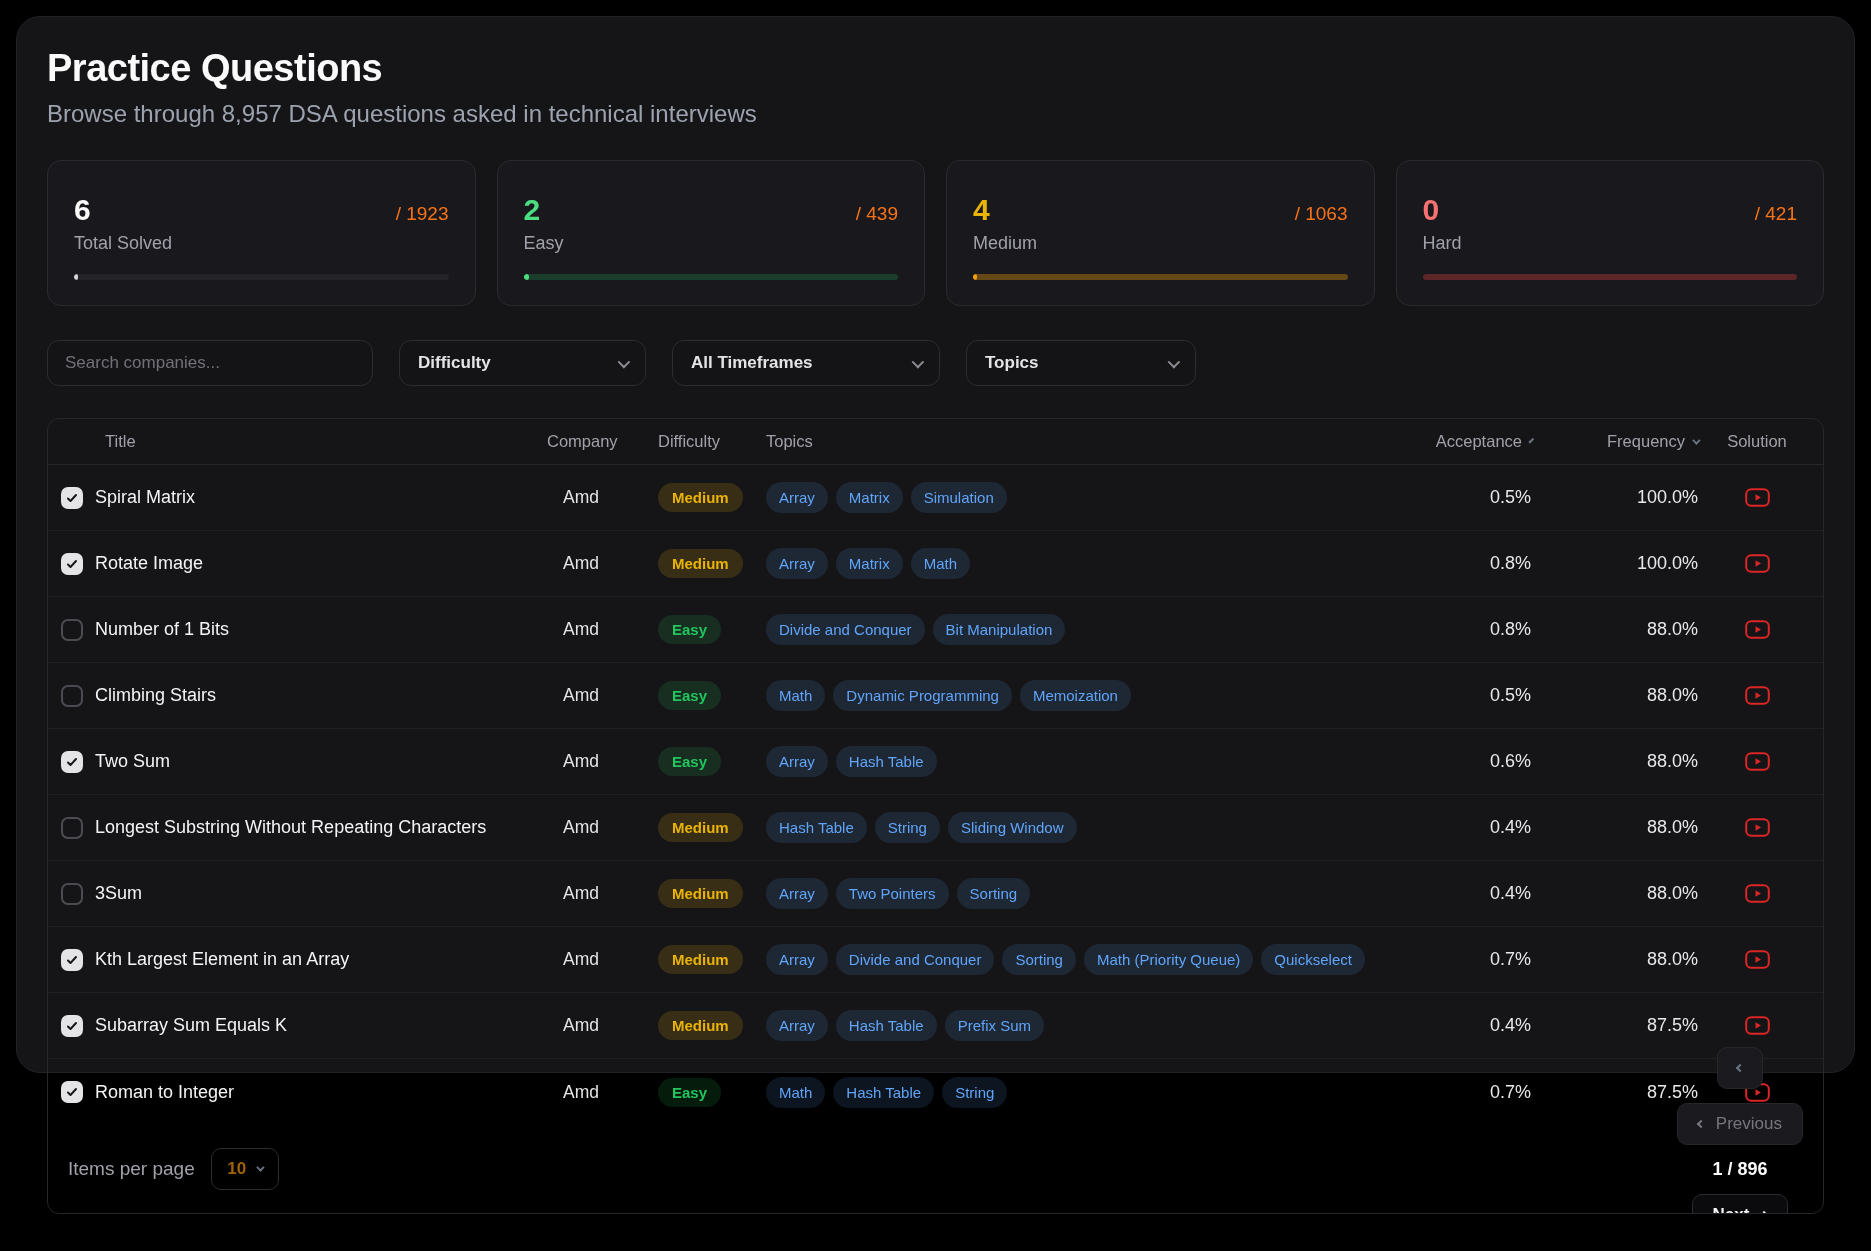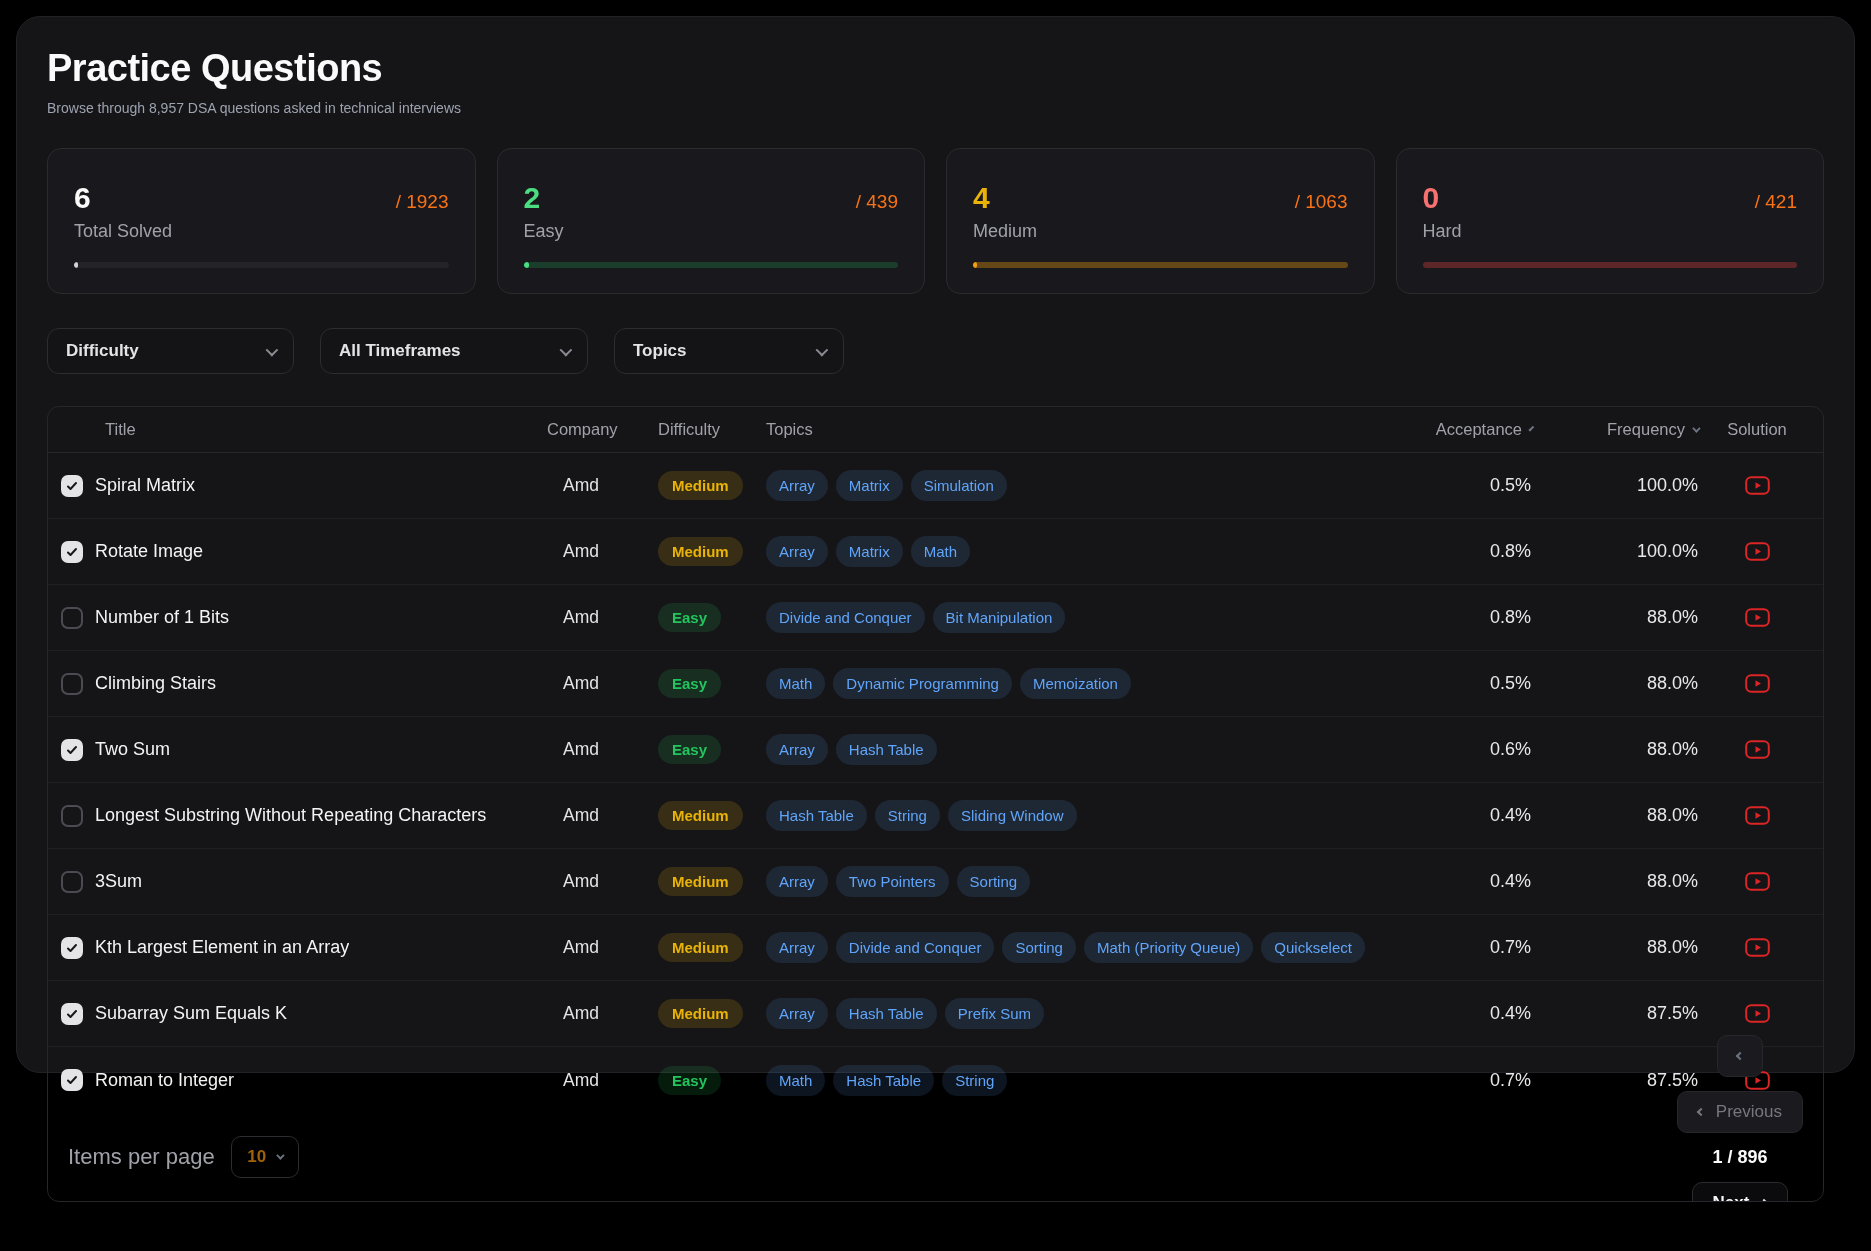--- a/index.html
+++ b/index.html
@@ -3,21 +3,21 @@
 <meta charset="utf-8">
 <style>
   * { margin:0; padding:0; box-sizing:border-box; }
   html,body { background:#000; width:1871px; height:1251px; overflow:hidden;
     font-family:"Liberation Sans", sans-serif; }
   .panel { position:absolute; left:16px; top:16px; width:1839px; height:1057px;
     background:#151518; border:1px solid #222226; border-radius:24px; padding:30px 30px 0 30px; }
 
   
   .page-title { font-size:38px; font-weight:700; color:#fafafa; letter-spacing:-0.5px; }
-  .page-subtitle { font-size:14px; color:#9ca3af; margin-top:10px; }
+  .page-subtitle { font-size:24px; color:#9ca3af; margin-top:10px; }
 
   
   .stats-row { display:flex; gap:21px; margin-top:32px; }
   .stat-card { flex:1; background:#19191d; border:1px solid #2a2a2f; border-radius:14px;
     padding:24px 26px 22px 26px; height:146px; }
   .stat-top { display:flex; justify-content:space-between; align-items:baseline; margin-top:8px; }
   .stat-value { font-size:30px; font-weight:700; color:#fafafa; }
   .stat-total { font-size:19px; color:#f97316; }
   .stat-label { font-size:18px; color:#a1a1aa; margin-top:6px; }
   .stat-bar { margin-top:20px; height:6px; border-radius:3px; background:rgba(255,255,255,0.05);
@@ -73,21 +73,21 @@
     font-weight:400; color:#60a5fa; background:rgba(96,165,250,0.13); }
   .cell-accept { text-align:right; padding-right:28px; font-size:18px; color:#e8e8ea; }
   .cell-freq { text-align:right; padding-right:6px; font-size:18px; color:#e8e8ea; }
   .cell-solution { display:flex; justify-content:center; }
   .yt-btn { background:none; border:none; cursor:pointer; display:flex; }
 
   
   .tfoot { height:88px; display:flex; align-items:center; justify-content:space-between;
     padding:0 20px; }
   .foot-left { display:flex; align-items:center; gap:16px; }
-  .foot-label { color:#a1a1aa; font-size:22px; }
+  .foot-label { color:#a1a1aa; font-size:19px; }
   .pp-select { width:68px; height:42px; border:1px solid #2c2c31; border-radius:10px;
     background:transparent; display:flex; align-items:center; justify-content:center; gap:10px;
     color:#a16207; font-size:17px; font-weight:700; cursor:pointer; }
   .foot-right { display:flex; align-items:center; gap:14px;flex-direction:column; }
   .btn-sq { width:46px; height:42px; border-radius:10px; display:flex; align-items:center;
     justify-content:center; cursor:pointer; border:1px solid #26262b; background:#1b1b1f; }
   .btn-sq.dark { background:#0b0b0d; border-color:#2b2b30; }
   .btn-sq.dark .chev { border-color:#e4e4e7; }
   .btn { height:42px; border-radius:10px; display:flex; align-items:center; gap:12px;
     padding:0 20px; font-size:17px; cursor:pointer; border:1px solid #26262b; }
@@ -144,20 +144,21 @@
         <span class="stat-total">/ 421</span>
       </div>
       <div class="stat-label">Hard</div>
       <div class="stat-bar" style="background: rgba(239, 68, 68, 0.32);">
           <div class="stat-bar-fill" style="background: rgb(239, 68, 68); width: 0px;"></div>
         </div>
     </div>
   </div>
 
   <div class="filters-row">
+    <input class="search-input" type="text" placeholder="Search companies..." style="">
     <div class="dropdown dd-difficulty">
       <span>Difficulty</span>
       <i class="chev chev-down"></i>
     </div>
     <div class="dropdown dd-timeframe">
       <span>All Timeframes</span>
       <i class="chev chev-down"></i>
     </div>
     <div class="dropdown dd-topics">
       <span>Topics</span>

